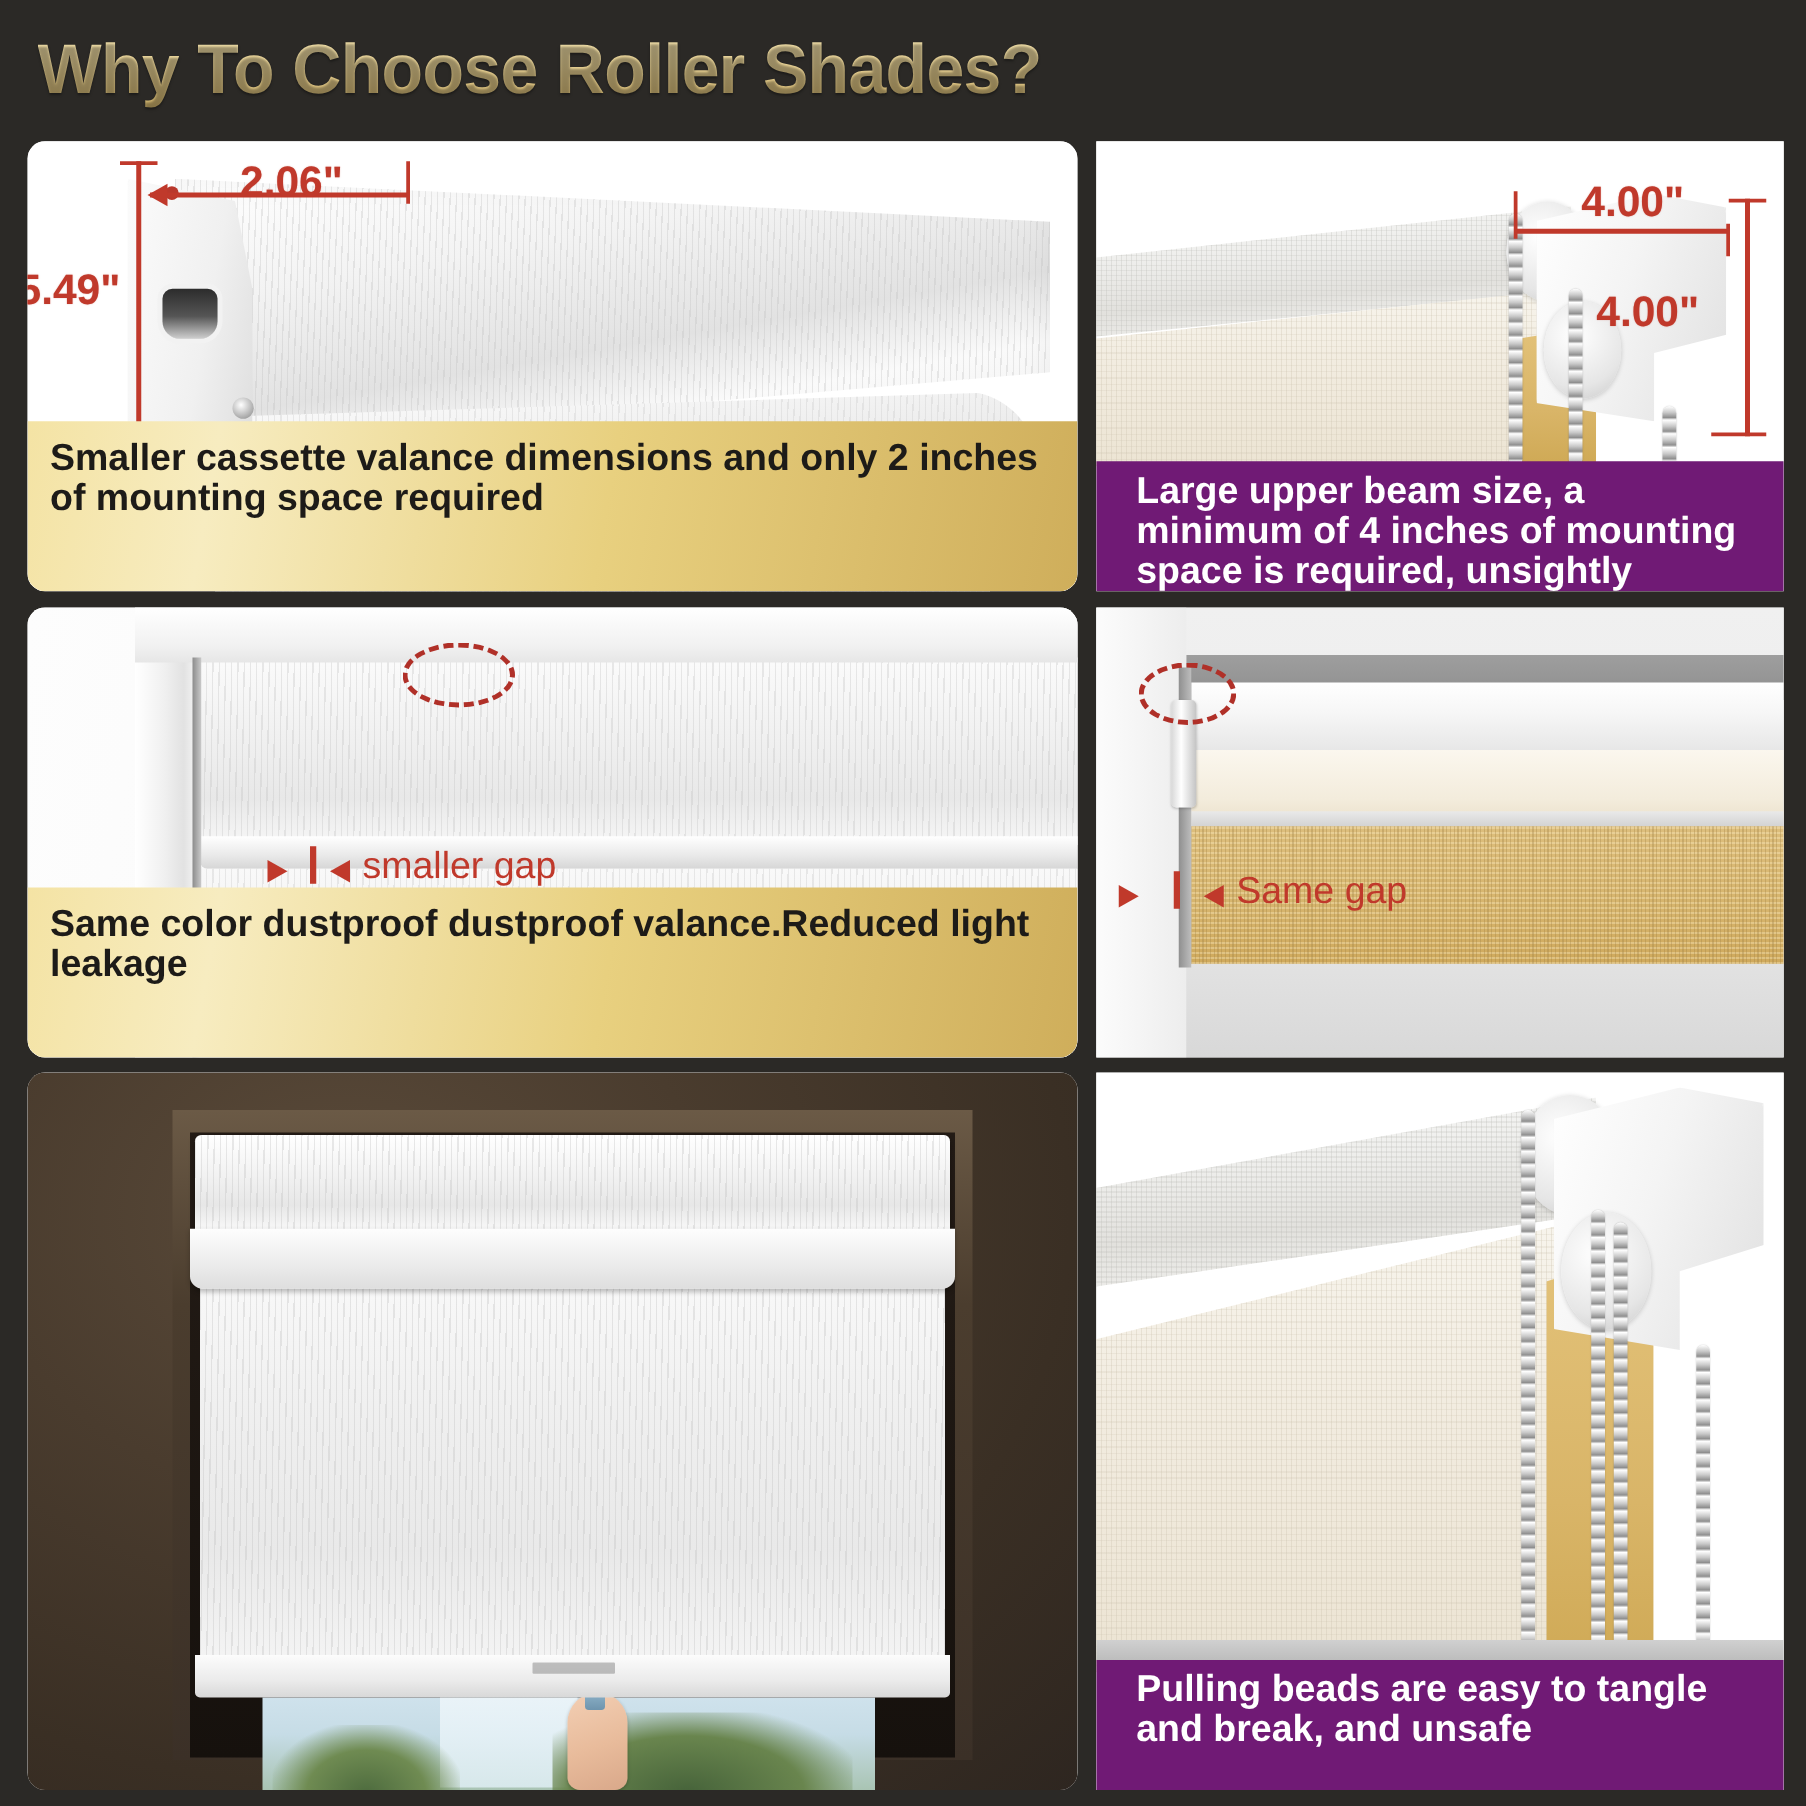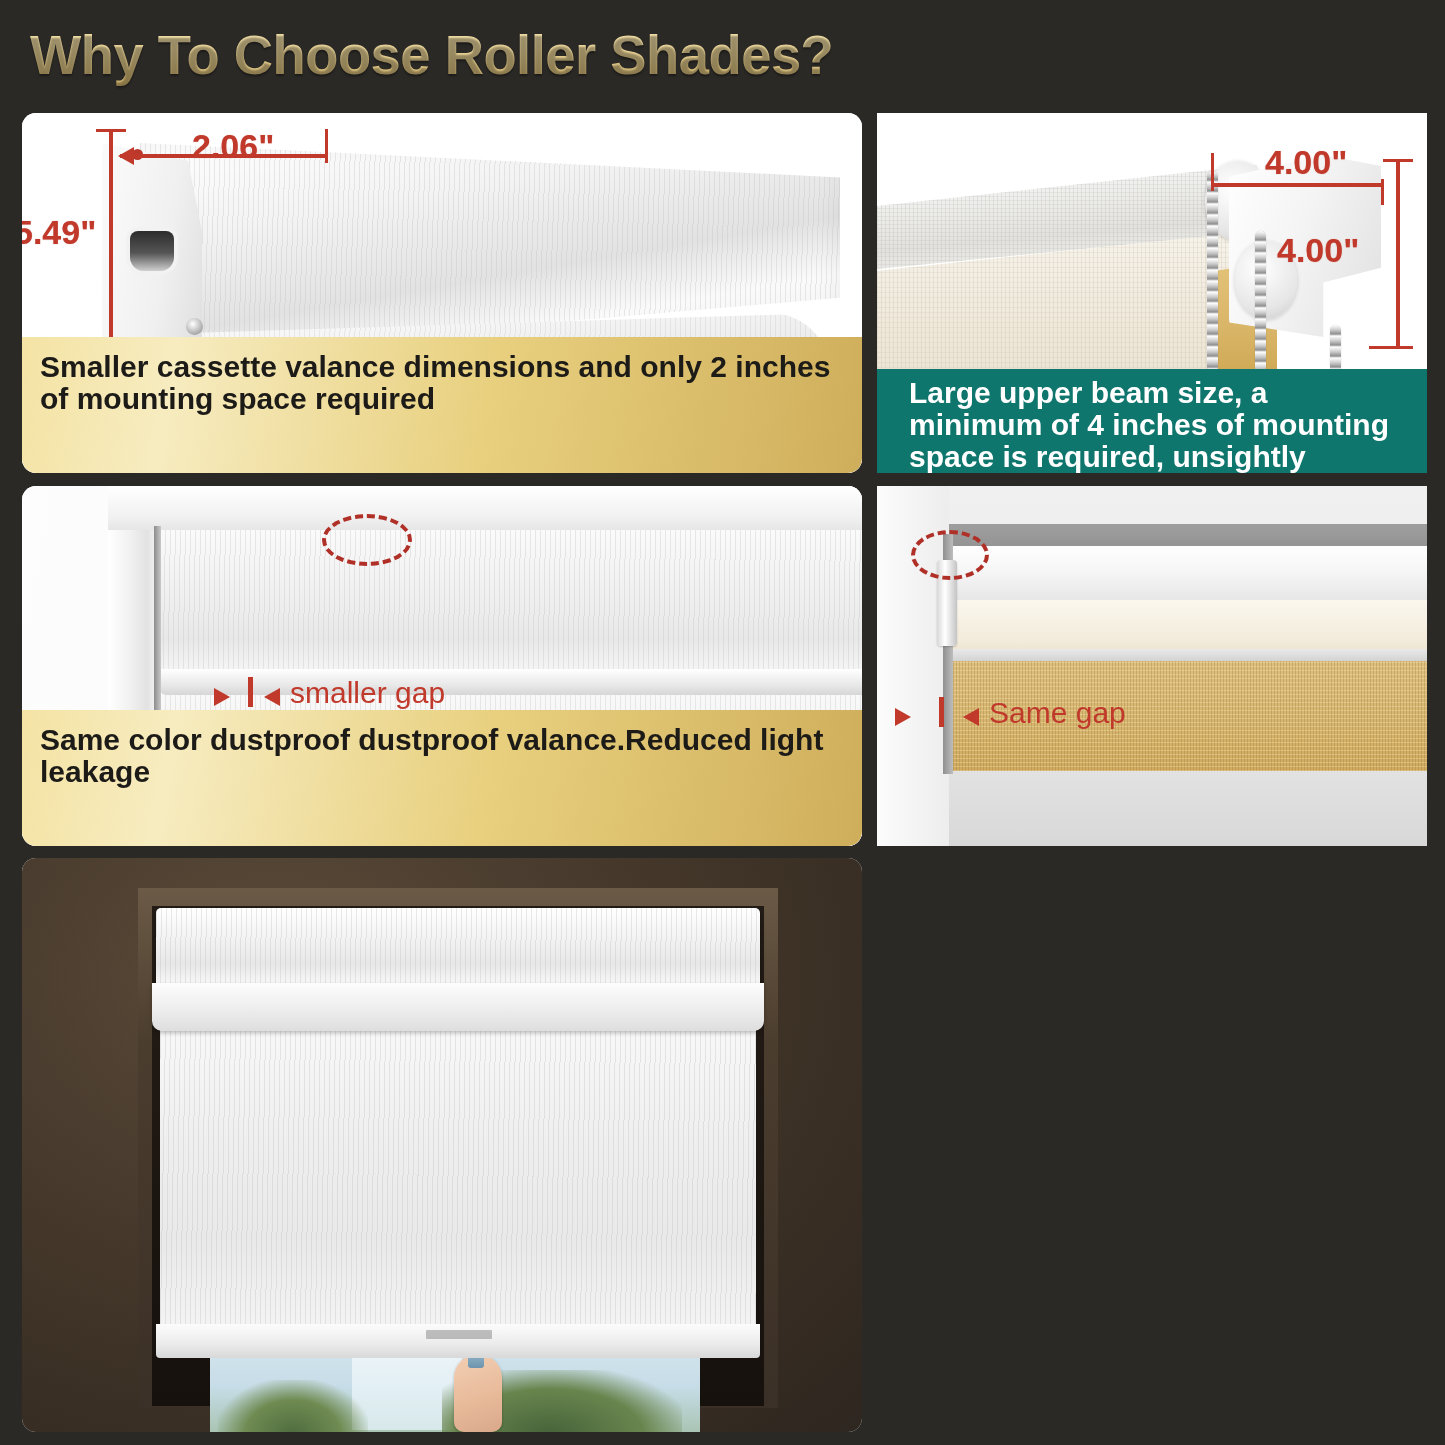--- a/index.html
+++ b/index.html
@@ -46,21 +46,21 @@
     white-space: pre-line;
   }
   .cap.gold {
     background: linear-gradient(100deg,#f4e3a4 0%,#f7ecc0 18%,#e8d07f 55%,#cfae5b 100%);
     color: #1d1b18;
     font-size: 30px;
     border-radius: 0 0 14px 14px;
     height: 136px;
   }
   .cap.grey {
-    background: #0f766e;
+    background: #701a75;
     color: #ffffff;
     font-size: 30px;
     height: 104px;
     padding-top: 8px;
     padding-left: 32px;
   }
 
   
   .dimtxt {
     position: absolute; color: #c0392b; font-weight: bold;
@@ -400,14 +400,38 @@
       <div class="r-hand"></div>
       <div class="r-grip"></div>
       <div class="r-shade"></div>
       <div class="r-bottomrail"></div>
       <div class="r-logo"></div>
       <div class="r-cassette"></div>
       <div class="r-lip"></div>
     </div>
   </div>
 
+  <div class="panel right row3">
+    <div class="photo">
+      <div class="rl-bg"></div>
+      <div class="rl-tube" style="left:-60px; top:20px; width:460px; height:160px;
+                  clip-path: polygon(0% 52%, 100% 0%, 100% 58%, 0% 100%);"></div>
+      <div class="rl-fab" style="left:-60px; top:120px; width:440px; height:360px;
+                  clip-path: polygon(0% 30%, 100% 0%, 100% 100%, 0% 100%);"></div>
+      <div class="rl-tan" style="left:360px; top:140px; width:86px; height:340px;
+                  clip-path: polygon(0% 8%, 100% 0%, 100% 100%, 0% 100%);"></div>
+      <div class="rl-disc" style="left:340px; top:18px; width:78px; height:96px;"></div>
+      <div class="rl-bracket" style="left:366px; top:12px; width:168px; height:210px;
+                  clip-path: polygon(0% 12%, 60% 0%, 100% 6%, 100% 60%, 60% 70%, 60% 100%, 0% 92%);
+                  border-radius: 20px;"></div>
+      <div class="rl-disc" style="left:372px; top:112px; width:72px; height:94px;"></div>
+      <div class="bead" style="left:340px; top:30px; height:452px;"></div>
+      <div class="bead" style="left:396px; top:110px; height:372px;"></div>
+      <div class="bead" style="left:414px; top:120px; height:362px;"></div>
+      <div class="bead" style="left:480px; top:218px; height:264px;"></div>
+      <div style="position:absolute; left:0; bottom:104px; width:100%; height:16px;
+                  background: linear-gradient(180deg,#d0d0d0,#bdbdbd);"></div>
+    </div>
+    <div class="cap grey">Pulling beads are easy to tangle
+and break, and unsafe</div>
+  </div>
 
 </div>
 
 </body></html>

